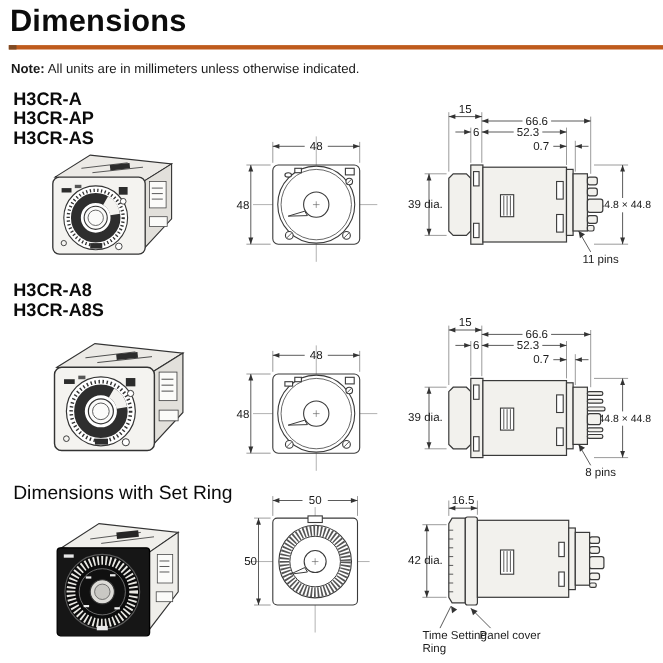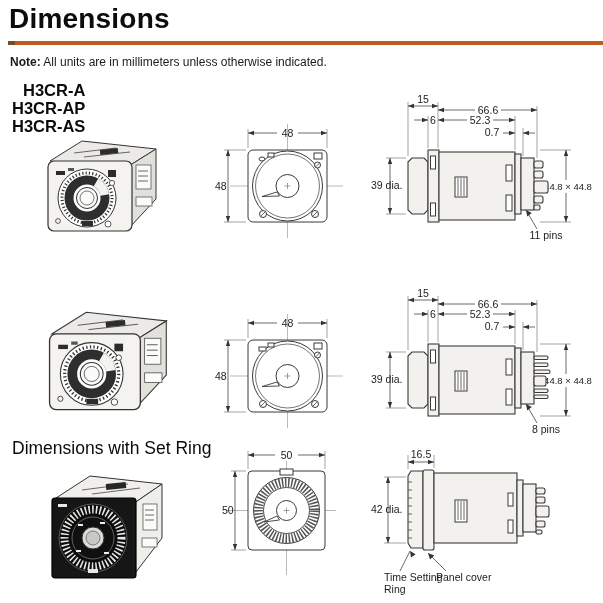--- a/index.html
+++ b/index.html
@@ -3,21 +3,21 @@
 <meta charset="utf-8">
 <style>
   html,body{margin:0;padding:0;background:#fff;}
   body{width:603px;height:603px;position:relative;font-family:"Liberation Sans",sans-serif;color:#111;overflow:hidden;}
   .abs{position:absolute;}
   #page-title{left:9px;top:3px;font-size:28px;font-weight:bold;letter-spacing:.2px;color:#0c0c0c;text-align:center;}
   #title-rule{left:8px;top:41px;width:595px;height:4px;background:#bf5b1d;}
   #title-rule .nub{position:absolute;left:0;top:0;width:7px;height:4px;background:#7e4a24;}
   #note-line{left:10px;top:55px;font-size:12px;color:#1b1b1b;}
   #note-line b{font-weight:bold;}
-  .models{left:12px;font-size:16.5px;font-weight:bold;line-height:18px;color:#0b0b0b;text-align:right;}
+  .models{left:12px;font-size:16.5px;font-weight:bold;line-height:18px;color:#0b0b0b;}
   .sec-head{left:12px;font-size:17.5px;font-weight:normal;color:#0b0b0b;}
   svg{position:absolute;overflow:visible;}
   svg text{font-family:"Liberation Sans",sans-serif;fill:#1c1c1c;}
   .dim{font-size:10.5px;}
   .dimxs{font-size:9.5px;}
   .mid{text-anchor:middle;}
   .ol{stroke:#3a3a3a;stroke-width:1.1;fill:#f2f1ed;}
   .olw{stroke:#3a3a3a;stroke-width:1;fill:#ffffff;}
   .dl{stroke:#444;stroke-width:.8;fill:none;}
   .xl{stroke:#666;stroke-width:.6;fill:none;}
@@ -159,20 +159,22 @@
   <rect x="164" y="83" width="9" height="7" rx="2" class="ol"></rect>
   <rect x="164" y="93" width="14" height="12" rx="2" class="ol"></rect>
   <rect x="164" y="108" width="9" height="7" rx="2" class="ol"></rect>
   <rect x="164" y="117" width="6" height="5" rx="1.5" class="ol"></rect>
   <line x1="167" y1="141" x2="156" y2="122" class="dl"></line>
     <path class="ar" d="M156,122 l1.2,6.6 l4.6,-3.6 z"></path>
   <text class="dim mid" x="176" y="151">11 pins</text>
 </svg>
 
 <div class="abs models" style="top:255px">
+  <div>H3CR-A8</div>
+  <div>H3CR-A8S</div>
 </div>
 
 <svg style="left:45px;top:308px" width="128" height="107" viewBox="0 0 118 99">
   <polygon points="6,24 38,4 112,12 80,32" fill="#eceae6" stroke="#333" stroke-width="1"></polygon>
   <polygon points="80,32 112,12 112,62 86,90" fill="#e2e0db" stroke="#333" stroke-width="1"></polygon>
   <line x1="30" y1="16" x2="72" y2="11" class="dl"></line>
     <line x1="40" y1="20" x2="86" y2="15" class="dl"></line>
   <rect x="56" y="12" width="18" height="5" fill="#2c2c2c" transform="rotate(-6 65 14)"></rect>
   <rect x="4" y="24" width="84" height="70" rx="6" fill="#f4f3f0" stroke="#333" stroke-width="1.2"></rect>
   <rect x="92" y="28" width="15" height="24" fill="#fbfbf9" stroke="#444" stroke-width=".7"></rect>

